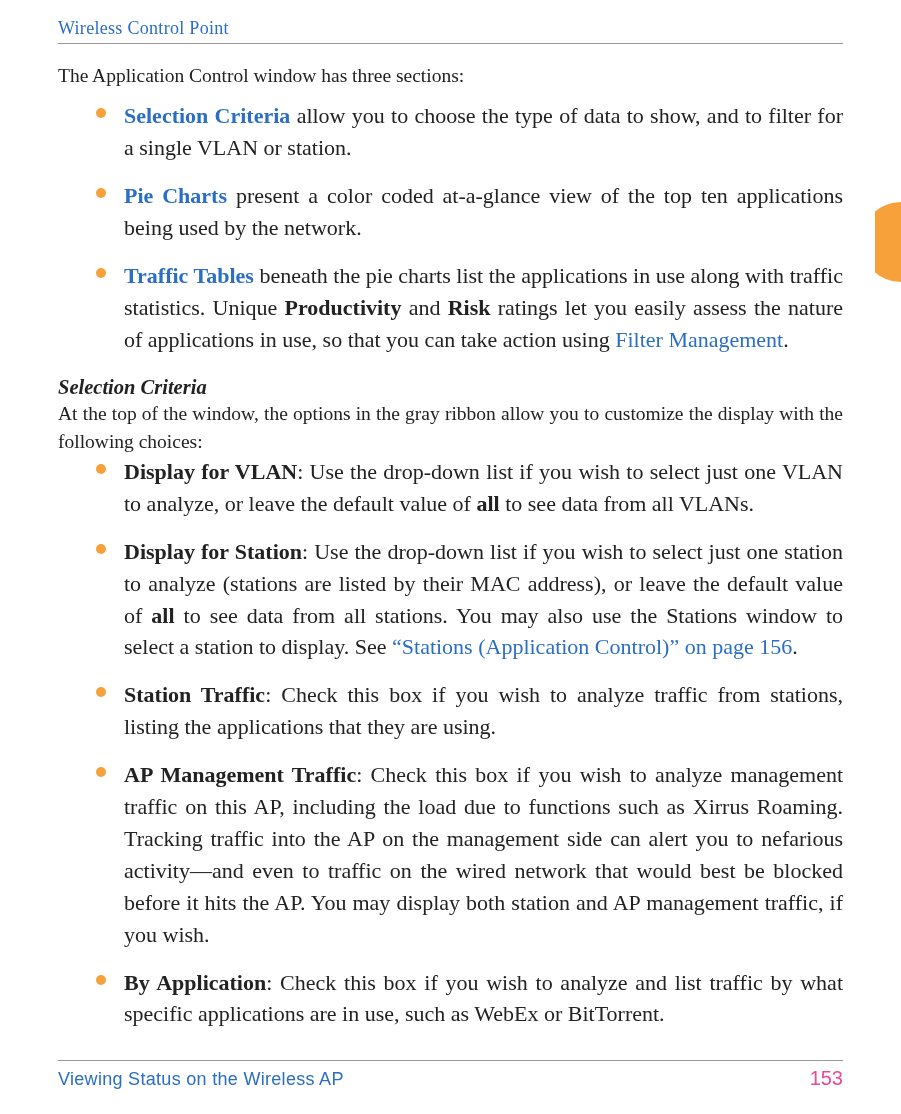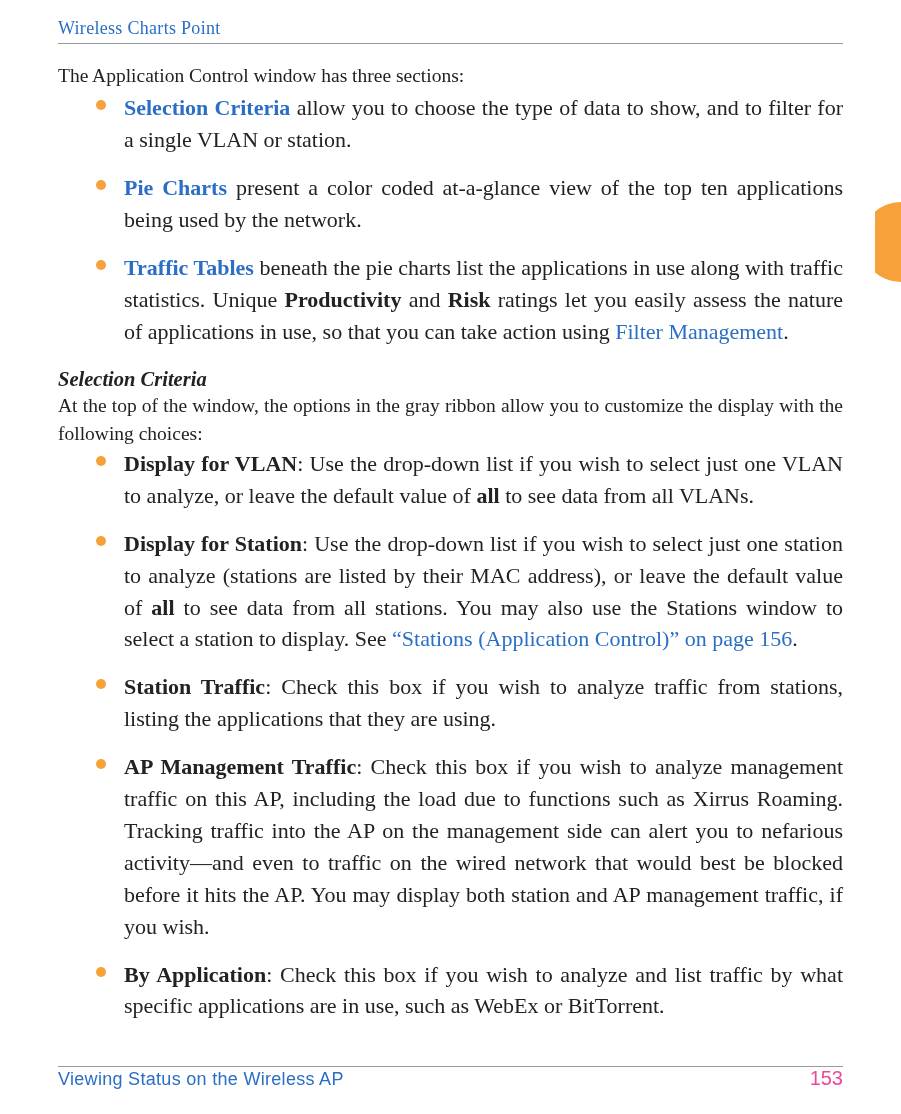--- a/index.html
+++ b/index.html
@@ -28,21 +28,21 @@
     margin-bottom: 18px;
     letter-spacing: 0.3px;
   }
   .body-text {
     font-size: 19.5px;
     line-height: 1.45;
     color: #222;
     text-align: justify;
   }
   .intro {
-    margin-bottom: 2px;
+    margin-bottom: 10px;
   }
   ul.bullets {
     list-style: none;
     padding-left: 38px;
     margin-bottom: 10px;
   }
   ul.bullets li {
     position: relative;
     padding-left: 28px;
     margin-bottom: 16px;
@@ -85,20 +85,21 @@
   .side-tab svg {
     width: 26px;
     height: 80px;
   }
   .footer {
     position: absolute;
     bottom: 24px;
     left: 58px;
     right: 58px;
     border-top: 1px solid #999;
+    padding-top: 6px;
     display: flex;
     justify-content: space-between;
     align-items: baseline;
   }
   .footer-left {
     font-family: "Trebuchet MS", "Segoe UI", Arial, sans-serif;
     color: #2a6ec5;
     font-size: 18px;
     letter-spacing: 0.3px;
   }
@@ -112,21 +113,21 @@
 <body>
 
 <div class="side-tab">
   <svg viewBox="0 0 26 80">
     <path d="M26 0 A40 40 0 0 0 26 80 Z" fill="#f7a13a"></path>
   </svg>
 </div>
 
 <div class="page">
 
-  <div class="running-header">Wireless Charts Point</div>
+  <div class="running-header">Wireless Control Point</div>
 
   <p class="body-text intro">The Application Control window has three sections:</p>
 
   <ul class="bullets">
     <li>
       <span class="link bold">Selection Criteria</span><span> allow you to choose the type of data to show, and to filter for a single VLAN or station.</span>
     </li>
     <li>
       <span class="link bold">Pie Charts</span><span> present a color coded at-a-glance view of the top ten applications being used by the network.</span>
     </li>

